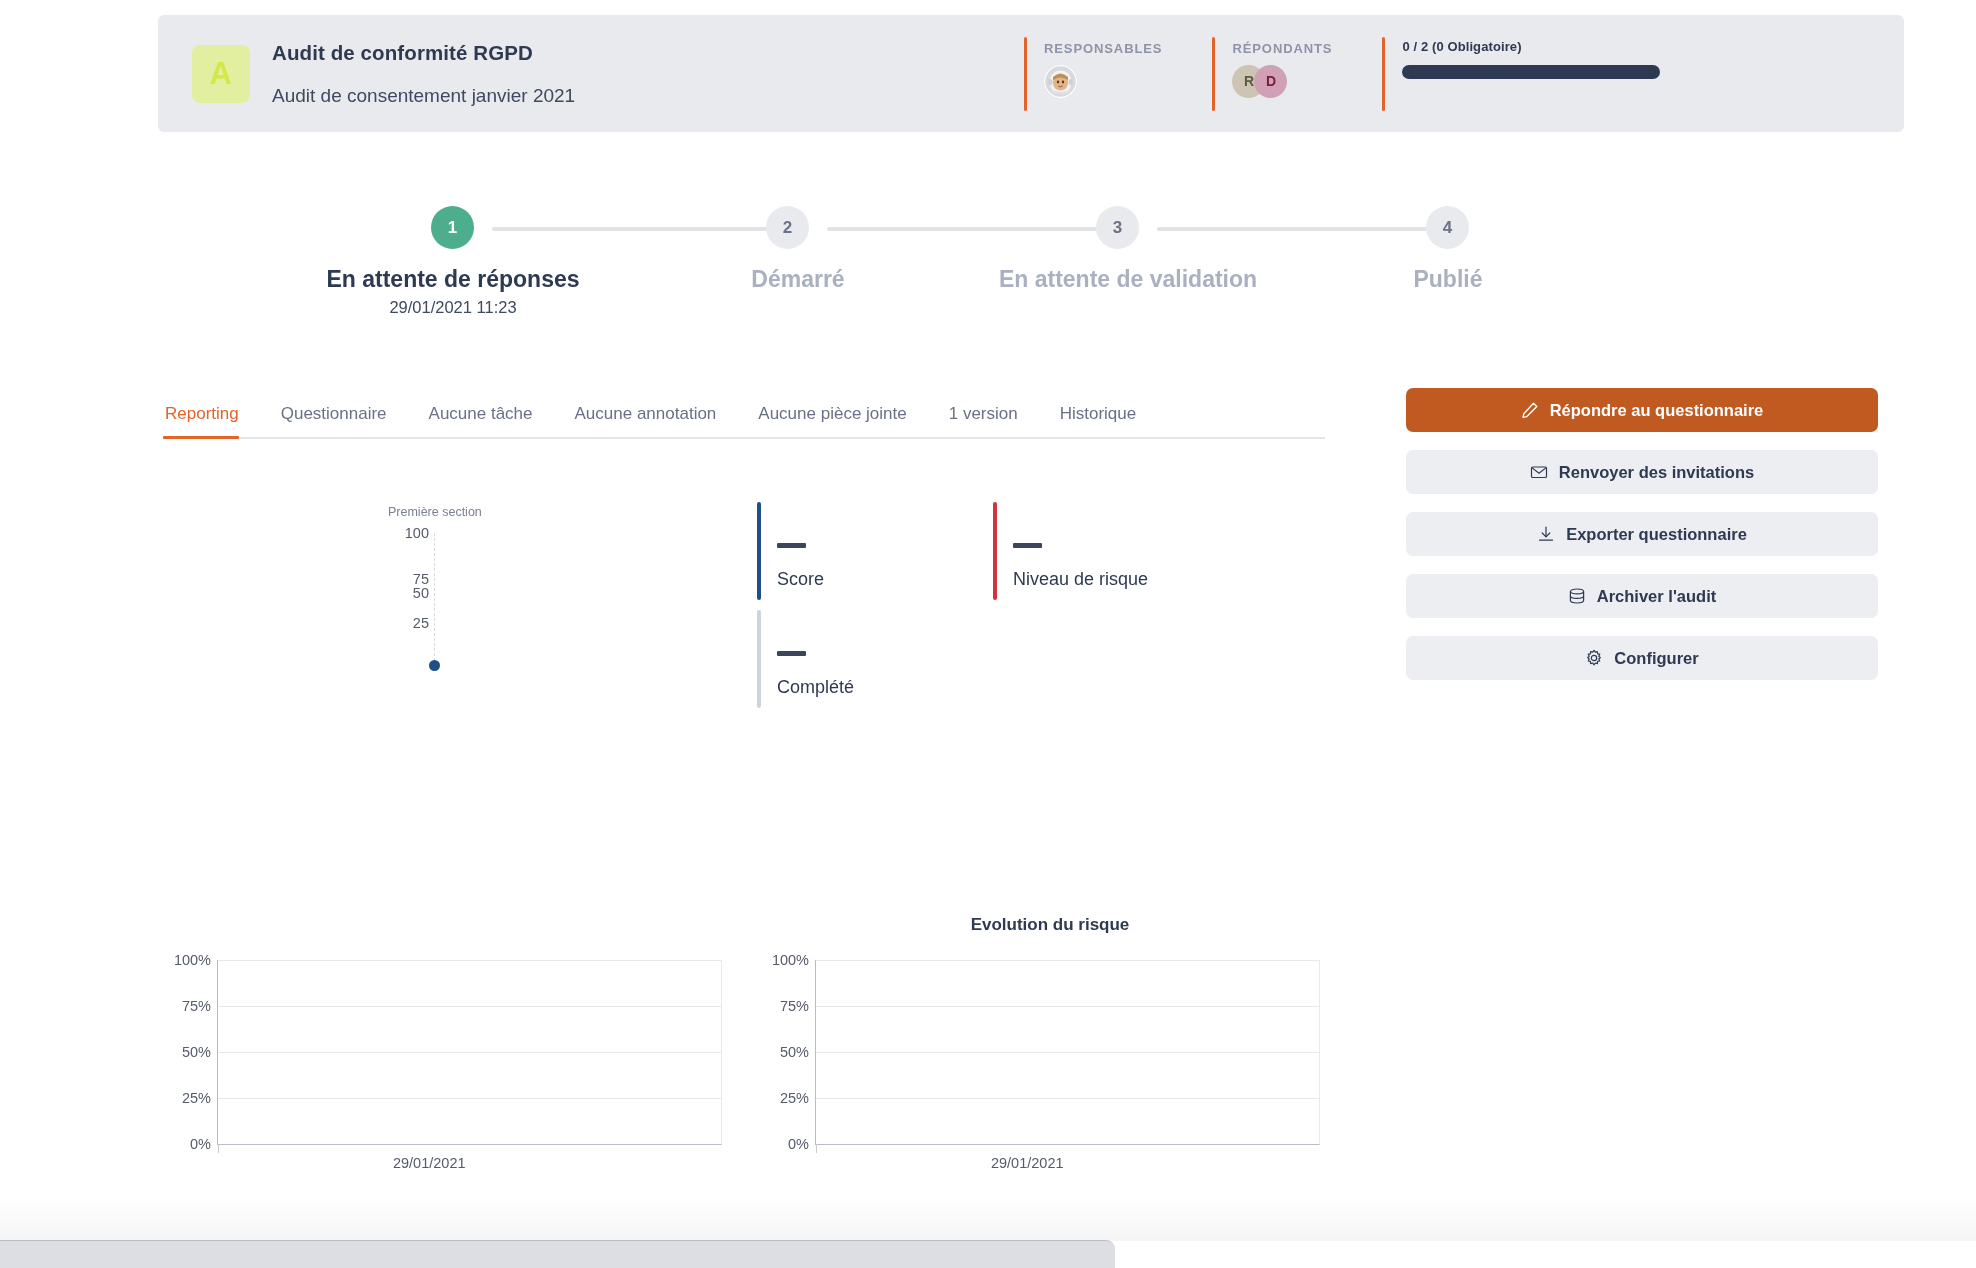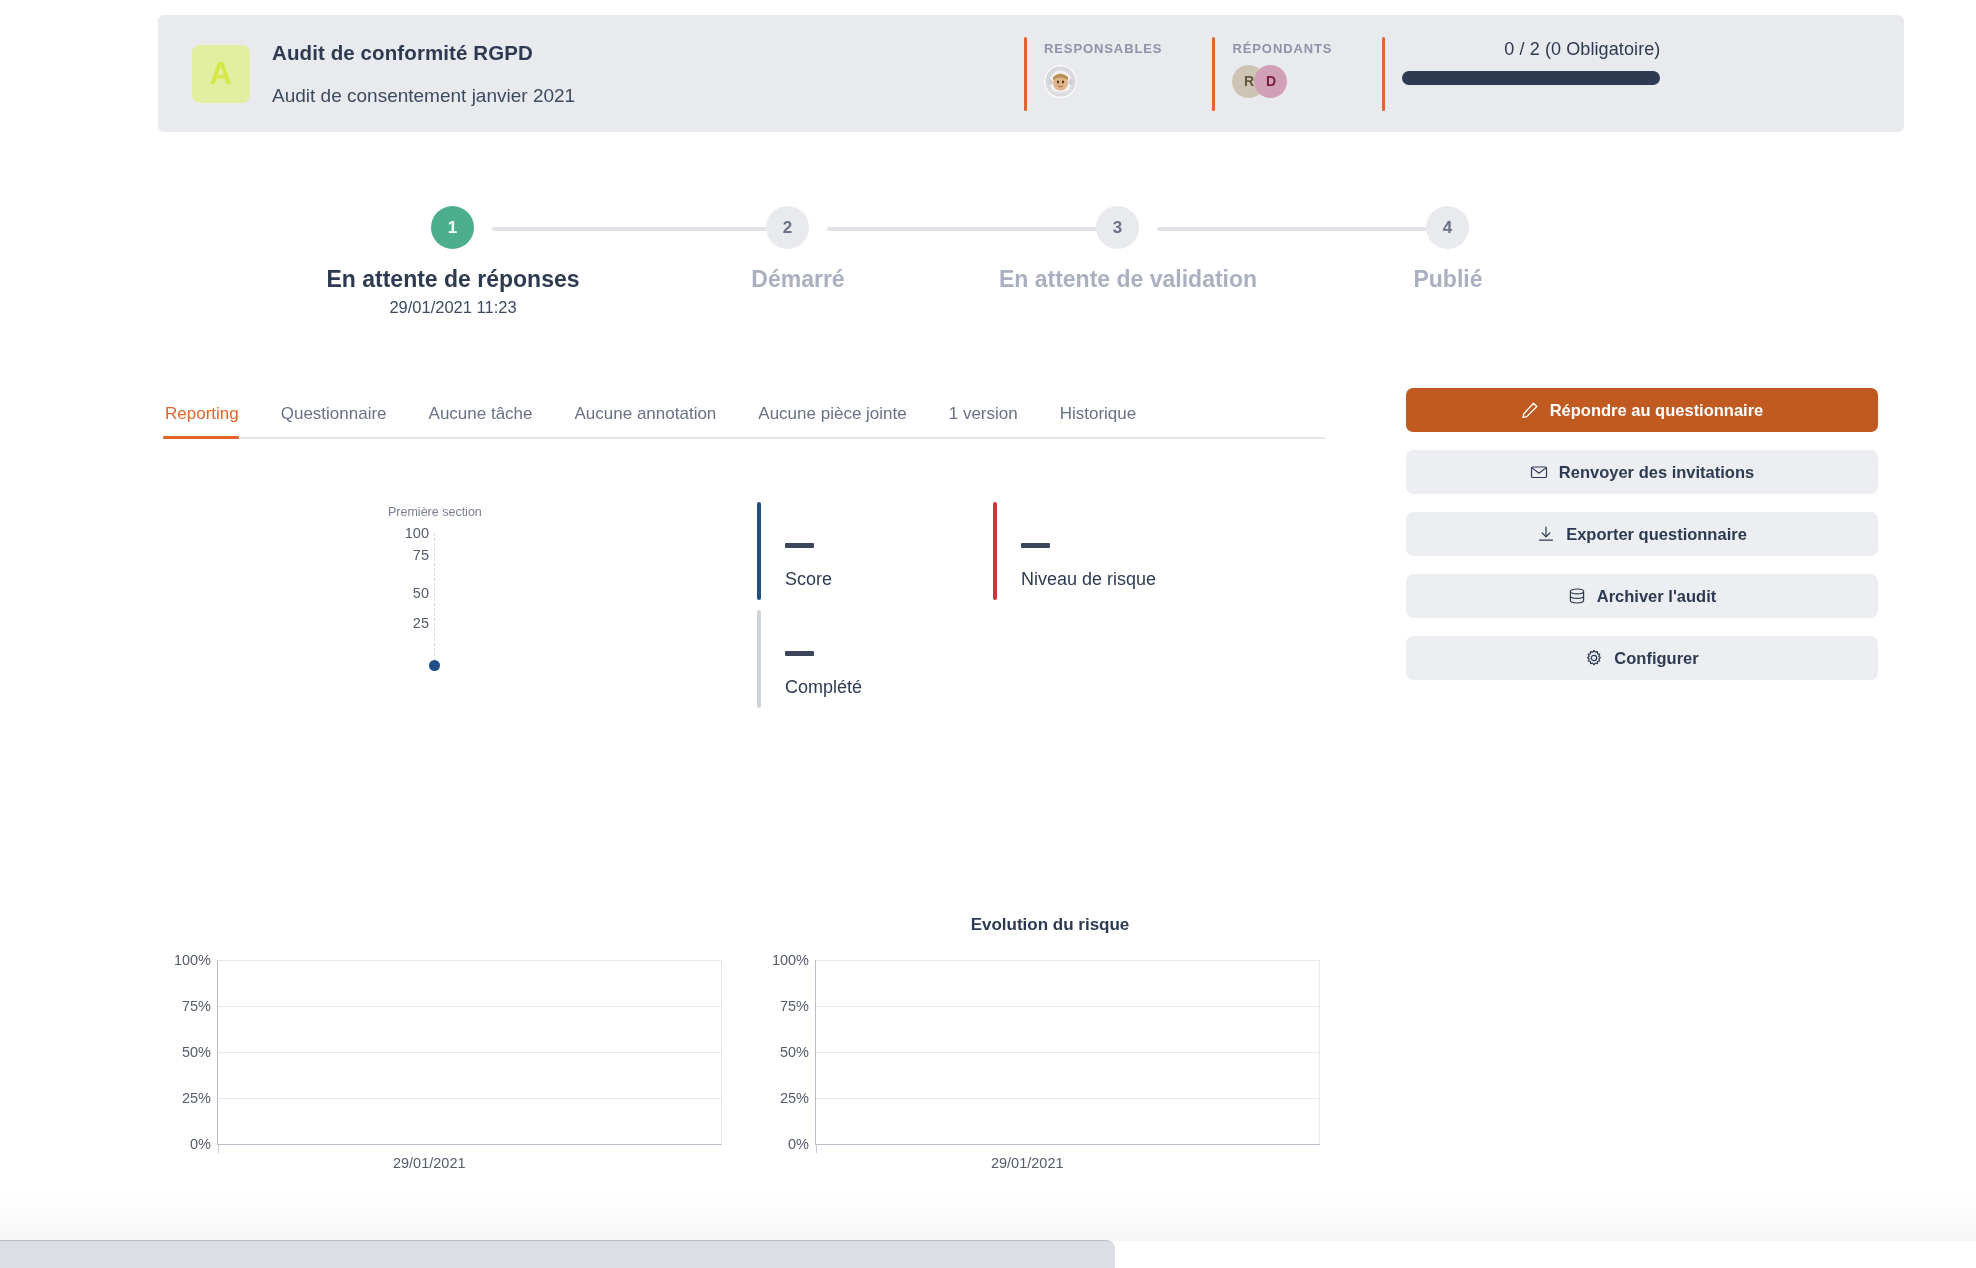--- a/index.html
+++ b/index.html
@@ -45,21 +45,21 @@
   }
   .chip {
     width: 33px; height: 33px; border-radius: 50%;
     display:flex; align-items:center; justify-content:center;
     font-size: 14px; font-weight: 700;
   }
   .chip.r { background:#cdc4b4; color:#5f5b3f; }
   .chip.d { background:#cfa0b6; color:#7a1b38; margin-left:-11px; }
 
   .seg-progress { padding-left: 17px; padding-top:2px; }
-  .prog-text { font-size: 18px; font-weight: 400; color:#2e3a51; letter-spacing:.1px;text-align:right; }
+  .prog-text { font-size: 13px; font-weight: 700; color:#2e3a51; letter-spacing:.1px; }
   .prog-track {
     margin-top: 11px; width: 258px; height: 14px;
     border-radius: 7px; background:#2e3a51;
   }
 
   
   .stepper { position:absolute; left:158px; top:206px; width:1360px; height:120px; }
   .step-row { position:relative; height:44px; }
   .circle {
     position:absolute; top:0; width:43px; height:43px; border-radius:50%;
@@ -113,21 +113,21 @@
     position:absolute; right: 100%; margin-right:6px;
     font-size:14.5px; color:#555b6a; white-space:nowrap;
   }
   .radar-dot {
     position:absolute; left:41px; top:155px;
     width:11px; height:11px; border-radius:50%; background:#1f4e89;
   }
 
   
   .kpis { position:absolute; left:757px; top:502px; width:520px; height:216px; }
-  .kpi { position:absolute; padding-left: 28px; }
+  .kpi { position:absolute; padding-left: 20px; }
   .kpi-rule { position:absolute; left:0; top:0; width:4px; height:98px; border-radius:2px; }
   .kpi-value { font-size:33px; font-weight:700; color:#2e3a51; line-height:1; padding-top:17px; }
   .kpi-value .dash {
     display:inline-block; width:29px; height:5px; background:#3b465c;
     border-radius:1px; vertical-align:middle; margin-top:14px;
   }
   .kpi-value .unit { font-size:22px; font-weight:400; color:#b9bdc7; margin-left:1px; }
   .kpi-label { font-size:18px; color:#2e3a51; margin-top:17px; white-space:nowrap; }
 
   
@@ -261,21 +261,21 @@
     <div class="tab">Aucune pièce jointe</div>
     <div class="tab">1 version</div>
     <div class="tab">Historique</div>
   </div>
 
   <div class="radar">
     <div class="radar-title">Première section</div>
     <div class="radar-tickline"></div>
     <div class="radar-axis">
       <div class="radar-tick" style="top:0px;">100</div>
-      <div class="radar-tick" style="top:22px;margin-left:28px;">75</div>
+      <div class="radar-tick" style="top:46px;margin-left:28px;">75</div>
       <div class="radar-tick" style="top:60px;">50</div>
       <div class="radar-tick" style="top:90px;">25</div>
     </div>
     <div class="radar-dot"></div>
   </div>
 
   <div class="kpis">
 
     <div class="kpi" style="left:0px; top:0px; width:236px;">
       <div class="kpi-rule" style="background:#1f4e89;"></div>

